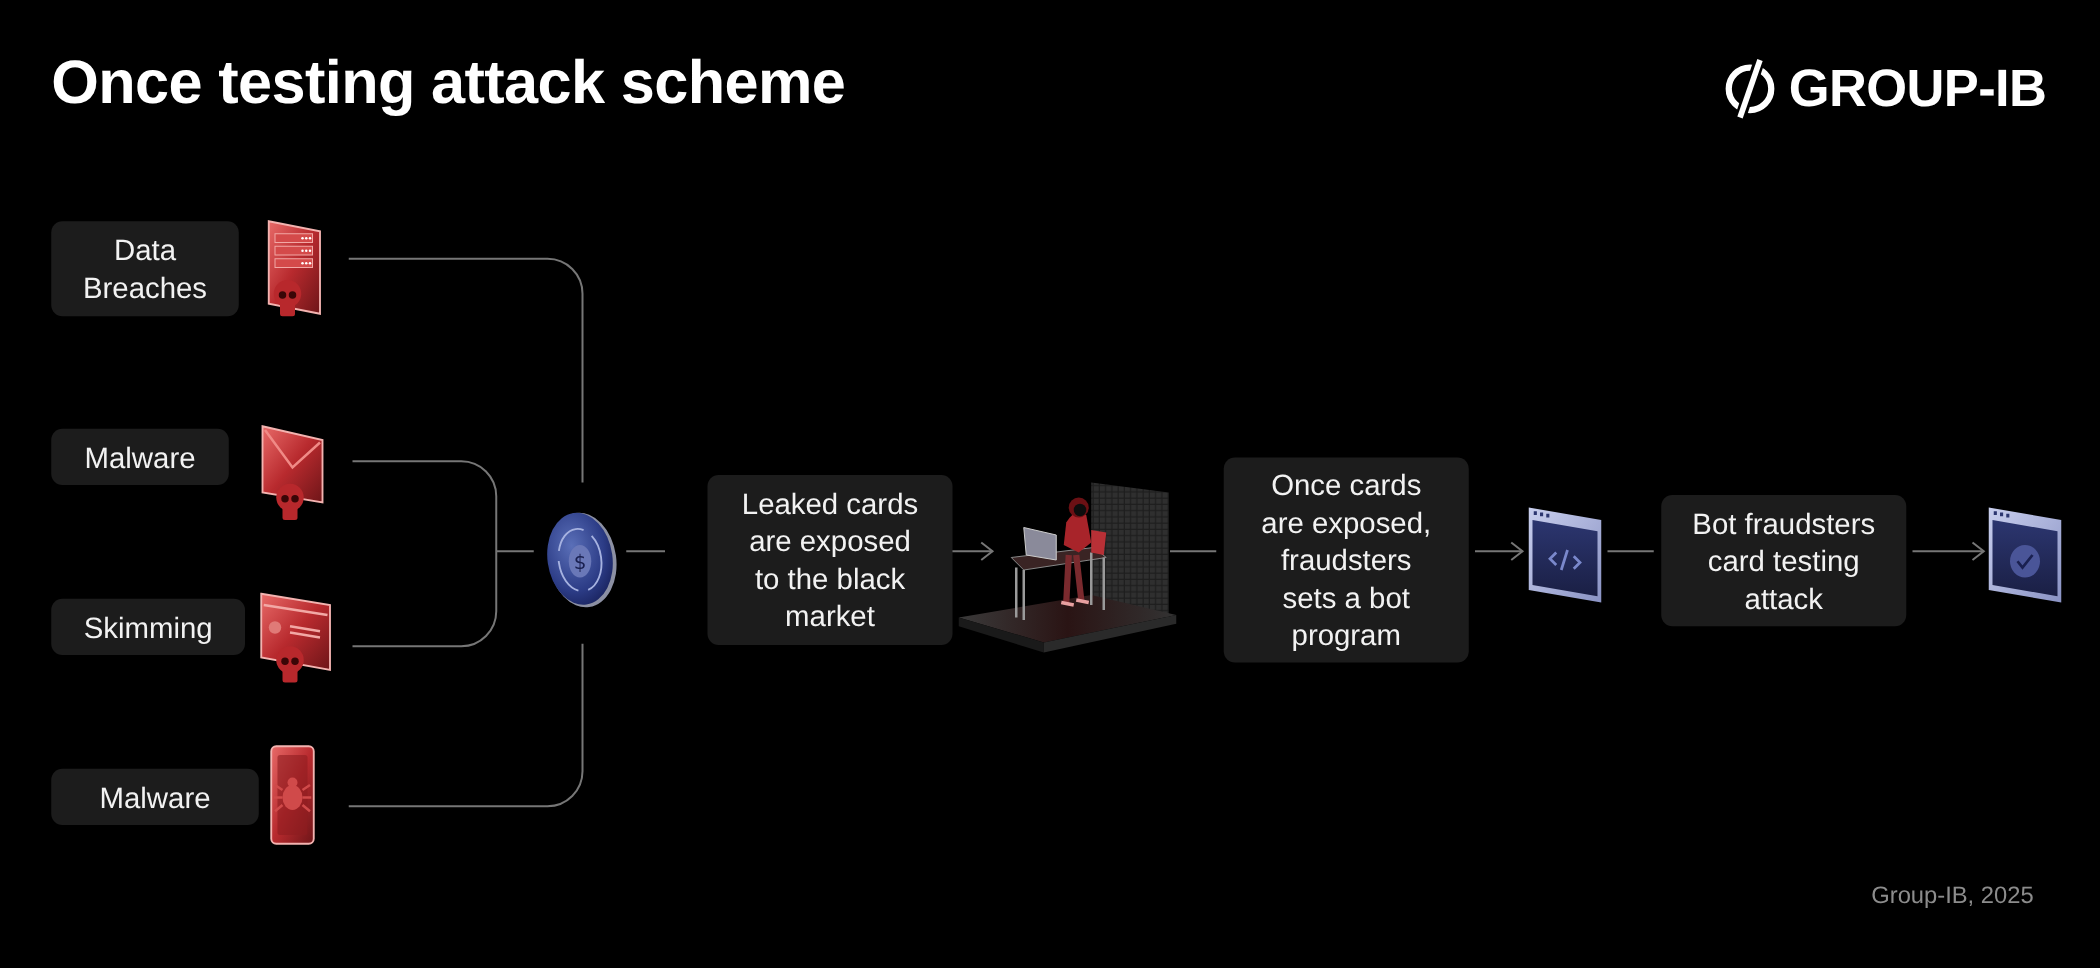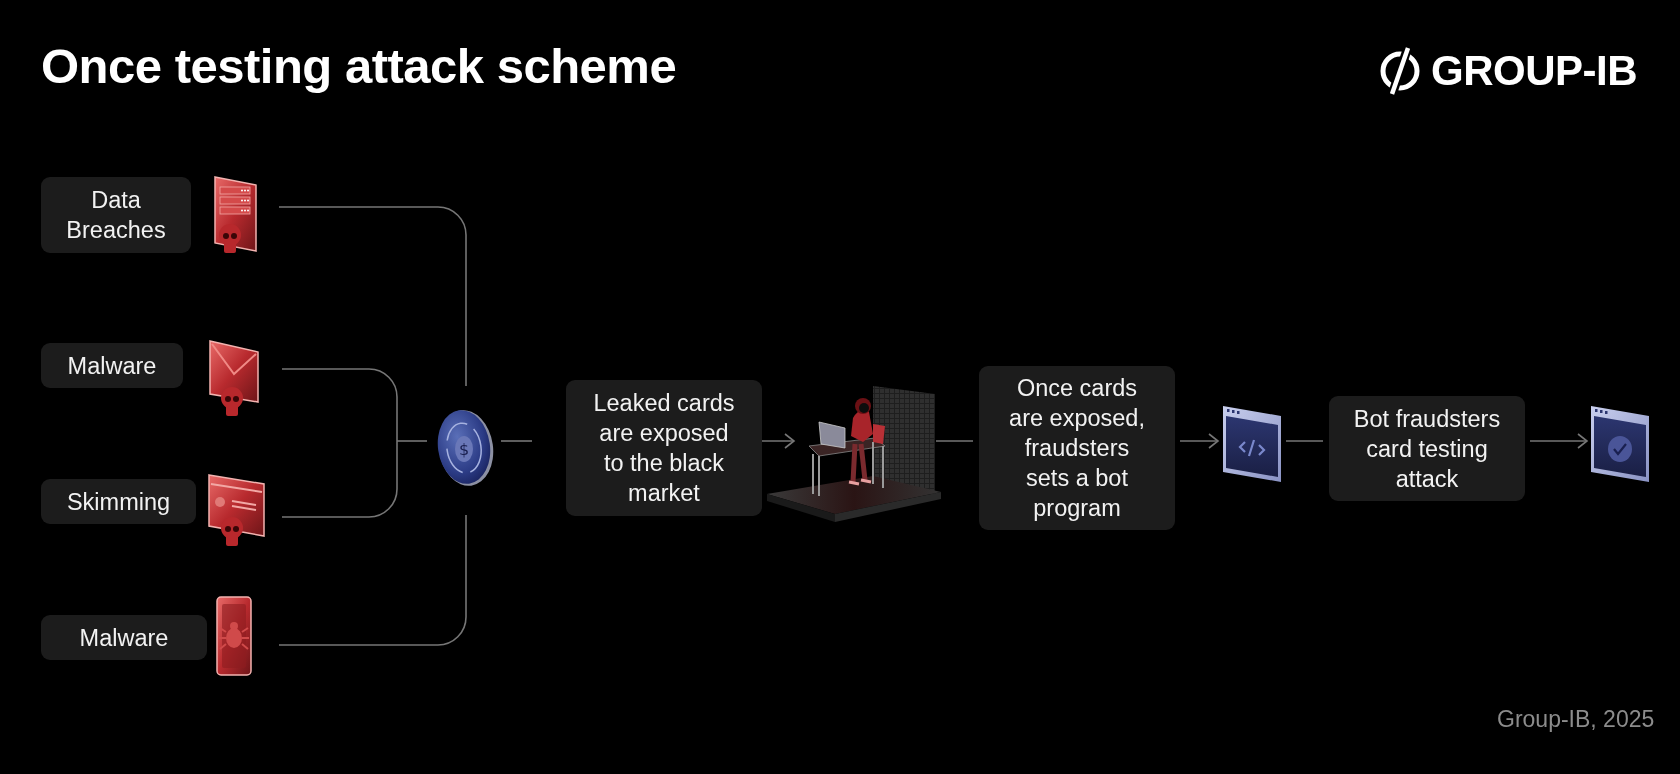--- a/index.html
+++ b/index.html
@@ -5,21 +5,21 @@
   * { box-sizing: border-box; margin: 0; padding: 0; }
   html, body { width: 1680px; height: 774px; background: #000; overflow: hidden; }
   body { position: relative; font-family: "Liberation Sans", "DejaVu Sans", sans-serif; color: #fff; }
   .abs { position: absolute; }
   .title { left: 41px; top: 38px; font-size: 49px; font-weight: 700; letter-spacing: -0.5px; color: #fff; white-space: nowrap; }
   .logo { left: 1377px; top: 45px; height: 52px; display: flex; align-items: center; gap: 8px; }
   .logo-text { font-size: 42px; font-weight: 700; letter-spacing: -0.5px; color: #fff; }
   .box { background: #1c1c1c; border-radius: 9px; display: flex; align-items: center; justify-content: center; text-align: center; color: #f2f2f2; font-size: 23.5px; line-height: 30px; }
   .box span { white-space: pre-line; }
   .lines { left: 0; top: 0; width: 1680px; height: 774px; pointer-events: none; }
-  .footer { left: 1497px; top: 706px; font-size: 23px; color: #8c8c8c; white-space: nowrap; }
+  .footer { left: 1497px; top: 706px; font-size: 19px; color: #8c8c8c; white-space: nowrap; }
   .icon { }
 </style>
 </head>
 <body>
 
 <div class="abs title">Once testing attack scheme</div>
 
 <div class="abs logo">
   <svg width="46" height="52" viewBox="0 0 46 52">
     <circle cx="23" cy="26" r="17" fill="none" stroke="#fff" stroke-width="5"></circle>

